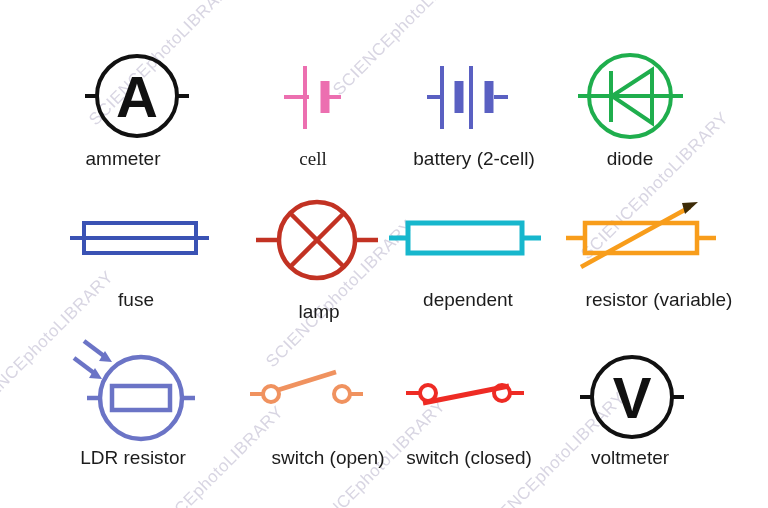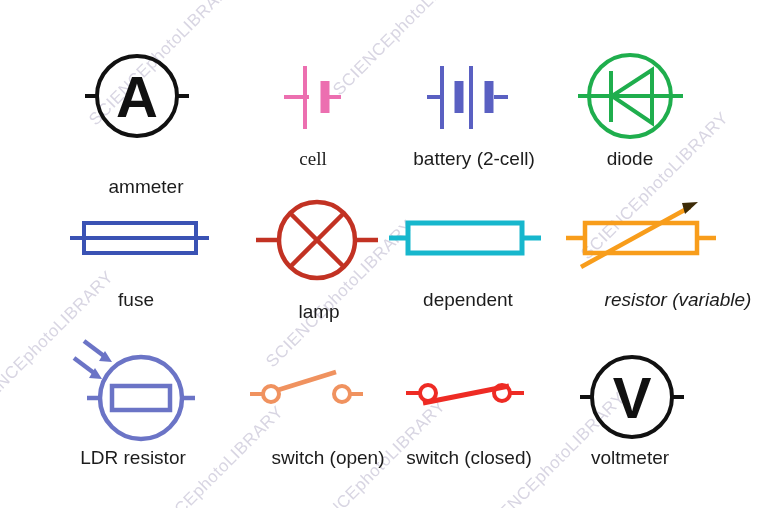--- a/index.html
+++ b/index.html
@@ -121,29 +121,29 @@
     </g>
 
     <g stroke="currentColor" stroke-width="4" fill="none" style="color: rgb(17, 17, 17);">
       <circle cx="632" cy="397" r="40"></circle>
       <line x1="580" y1="397" x2="592" y2="397"></line>
       <line x1="672" y1="397" x2="684" y2="397"></line>
       <text x="632" y="418" text-anchor="middle" stroke="none" fill="currentColor" font-family="Liberation Sans, sans-serif" font-size="58" font-weight="800">V</text>
     </g>
   </svg>
 
-  <div class="lbl" style="left:146px; top:147px;margin-top:28px;">ammeter</div>
+  <div class="lbl" style="left:123px; top:147px;">ammeter</div>
   <div class="lbl" style="left:313px; top:147px;font-family:Liberation Serif, serif;">cell</div>
   <div class="lbl" style="left:474px; top:147px;">battery (2-cell)</div>
   <div class="lbl" style="left:630px; top:147px;">diode</div>
 
   <div class="lbl" style="left:136px; top:288px;">fuse</div>
   <div class="lbl" style="left:319px; top:300px;">lamp</div>
   <div class="lbl" style="left:468px; top:288px;">dependent</div>
-  <div class="lbl" style="left:678px; top:288px;font-style:italic;">resistor (variable)</div>
+  <div class="lbl" style="left:659px; top:288px;">resistor (variable)</div>
 
   <div class="lbl" style="left:133px; top:446px;text-align:right;">
     <div>LDR resistor</div>
   </div>
   <div class="lbl" style="left:308px; top:446px;margin-left:20px;">switch (open)</div>
   <div class="lbl" style="left:469px; top:446px;">switch (closed)</div>
   <div class="lbl" style="left:630px; top:446px;">voltmeter</div>
 </div>
 
 </body></html>

